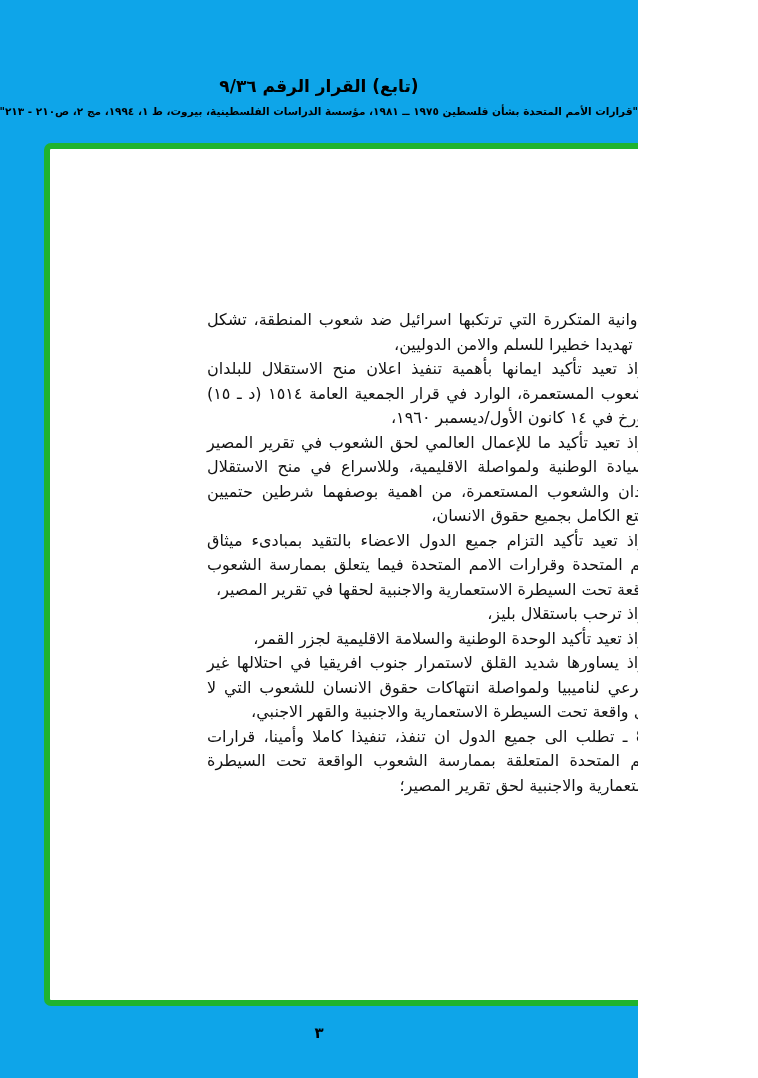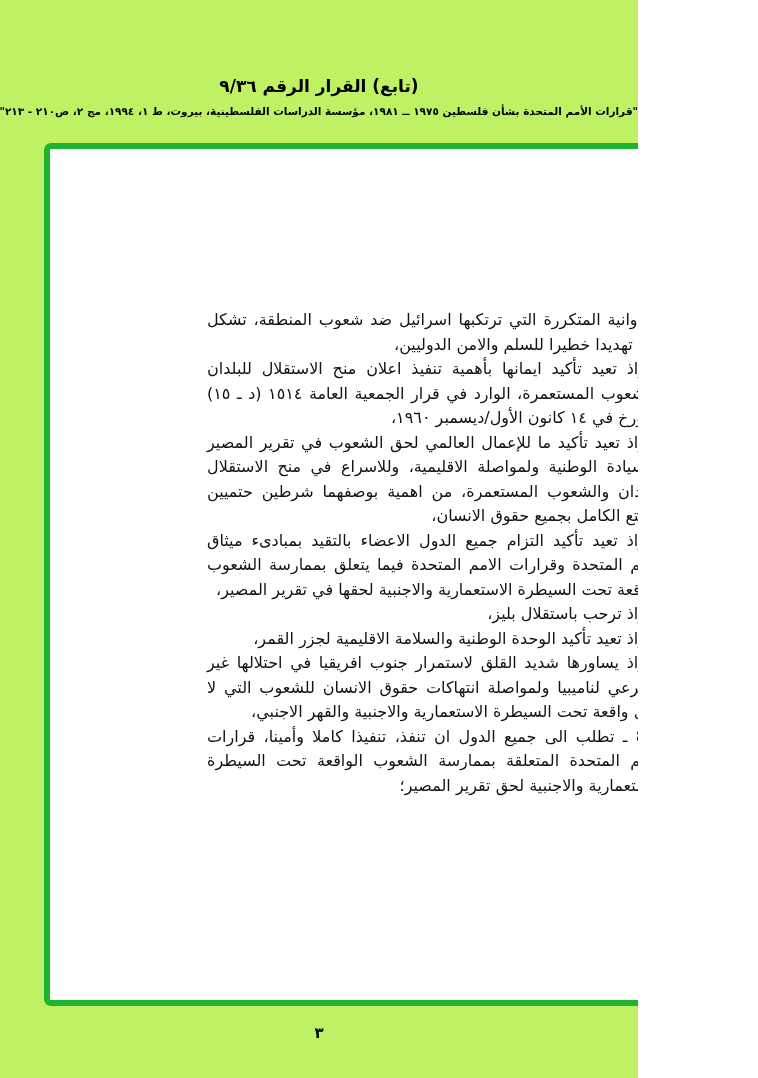--- a/index.html
+++ b/index.html
@@ -5,21 +5,21 @@
   html, body {
     margin: 0;
     padding: 0;
     background: #ffffff;
     font-family: "DejaVu Sans", sans-serif;
   }
   .page {
     position: relative;
     width: 638px;
     height: 1078px;
-    background: #bef264;
+    background: #0ea5e9;
     overflow: hidden;
   }
   .doc-title {
     position: absolute;
     top: 76px;
     left: 0;
     right: 0;
     margin: 0;
     text-align: center;
     direction: rtl;

